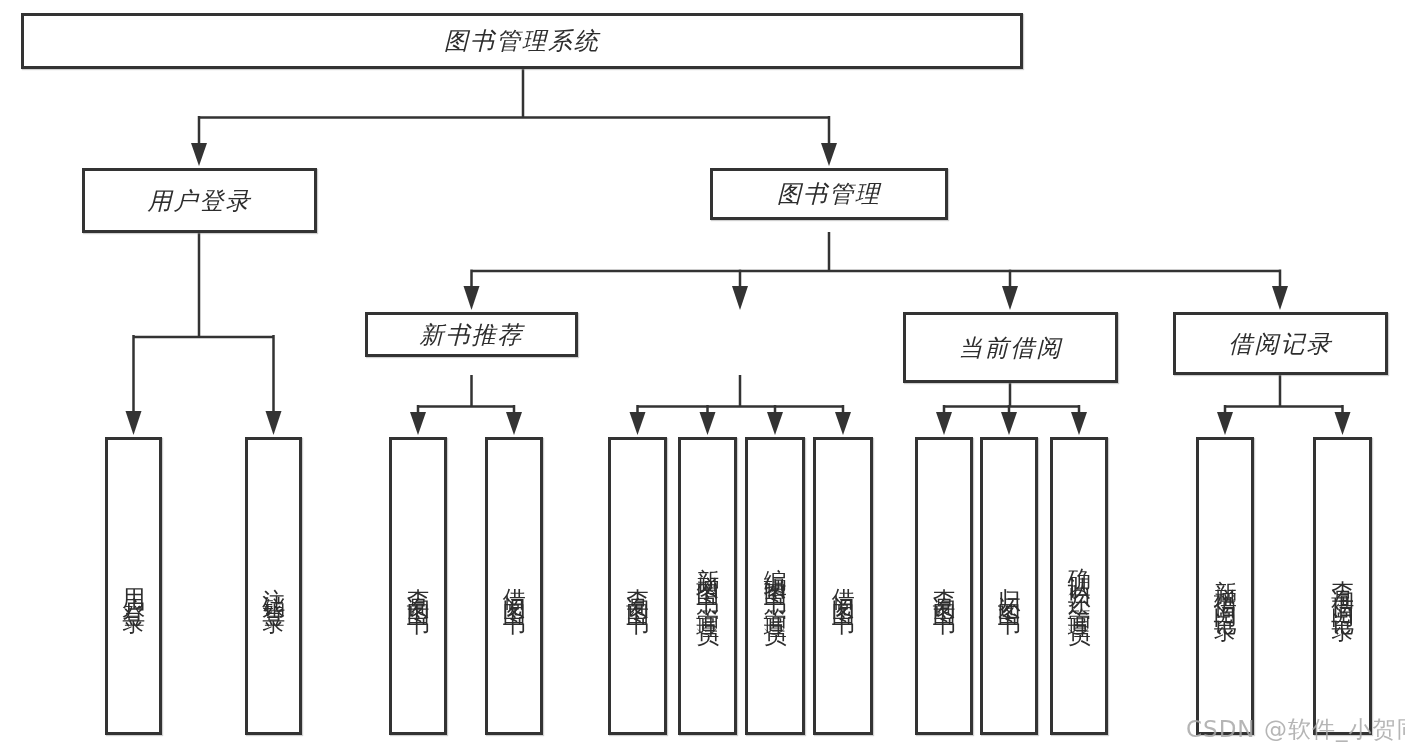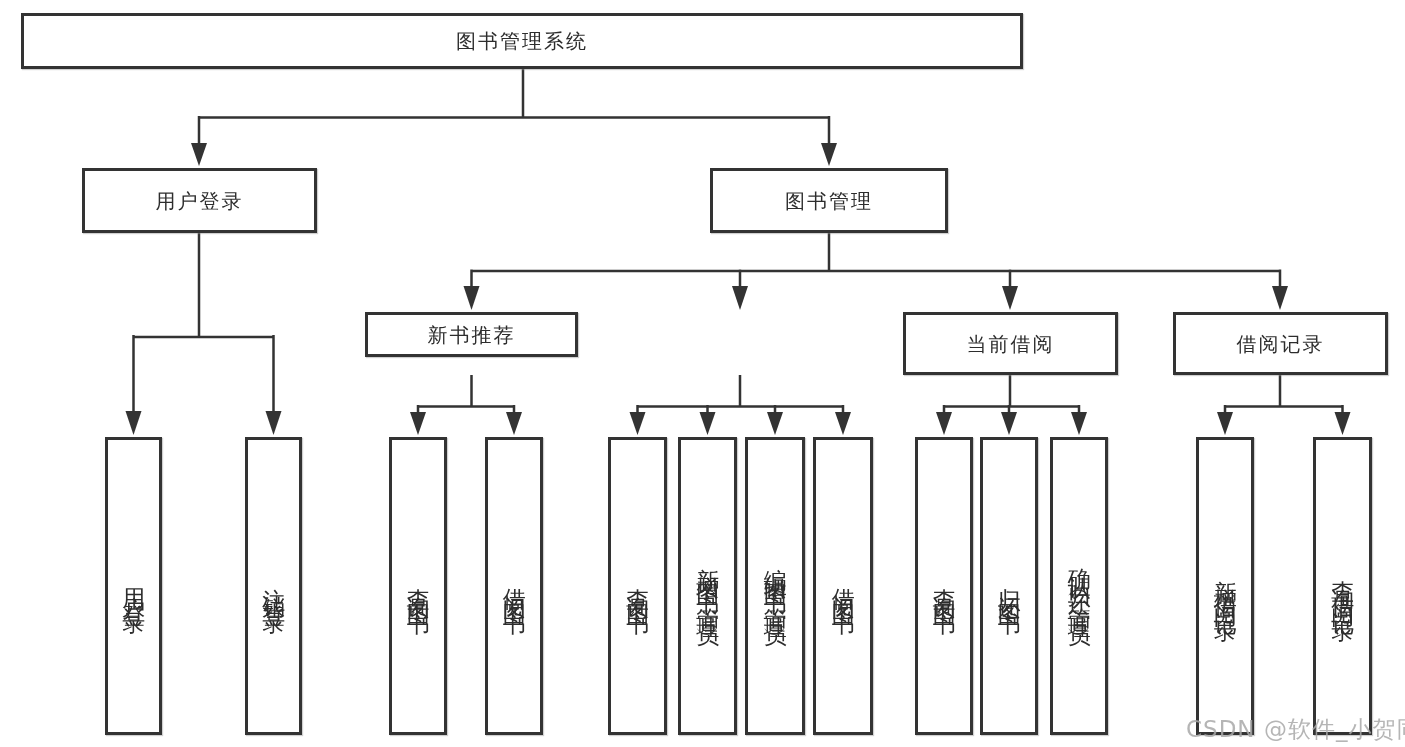--- a/index.html
+++ b/index.html
@@ -27,24 +27,25 @@
     position:absolute;
     box-sizing:border-box;
     background:#ffffff;
     border:3px solid var(--box-border);
     display:flex;align-items:center;justify-content:center;
     z-index:1;
     box-shadow:1px 1px 1px rgba(150,150,150,0.45);
   }
   .hlabel{
     color:var(--text);
-    font-size:20px;
+    font-size:24px;
     letter-spacing:2px;
     white-space:nowrap;
     line-height:1;
+    font-style:italic;
   }
   .vbox .vlabel{
     color:var(--text);
     font-size:23px;
     letter-spacing:8px;
     line-height:1.1;
     writing-mode:vertical-rl;
     text-orientation:mixed;
     white-space:nowrap;
   }
@@ -100,28 +101,28 @@
     <polygon points="1334.5,412 1350.5,412 1342.5,435"></polygon>
   </svg>
 
   <div class="box" style="left:21px;top:13px;width:1002px;height:56px;">
     <span class="hlabel">图书管理系统</span>
   </div>
 
   <div class="box" style="left:82px;top:168px;width:235px;height:65px;">
     <span class="hlabel">用户登录</span>
   </div>
-  <div class="box" style="left:710px;top:168px;width:238px;height:65px;">
+  <div class="box" style="left:710px;top:168px;width:238px;height:52px;">
     <span class="hlabel">图书管理</span>
   </div>
 
   <div class="box" style="left:365px;top:312px;width:213px;height:45px;">
     <span class="hlabel">新书推荐</span>
   </div>
-  <div class="box" style="left:903px;top:312px;width:215px;height:63px;">
+  <div class="box" style="left:903px;top:312px;width:215px;height:71px;">
     <span class="hlabel">当前借阅</span>
   </div>
   <div class="box" style="left:1173px;top:312px;width:215px;height:63px;">
     <span class="hlabel">借阅记录</span>
   </div>
 
   <div class="box vbox" style="left:105px;top:437px;width:57px;height:298px;">
     <span class="vlabel">用户登录</span>
   </div>
   <div class="box vbox" style="left:245px;top:437px;width:57px;height:298px;">

